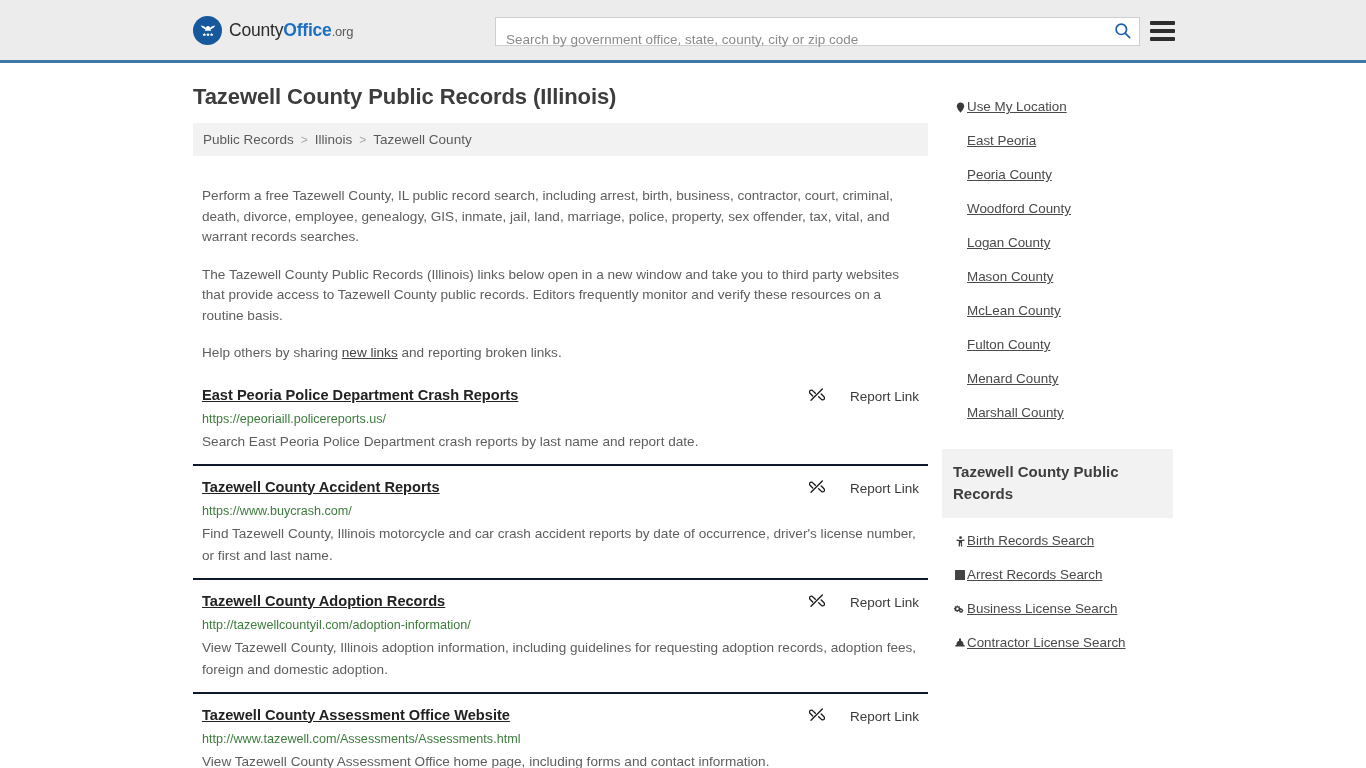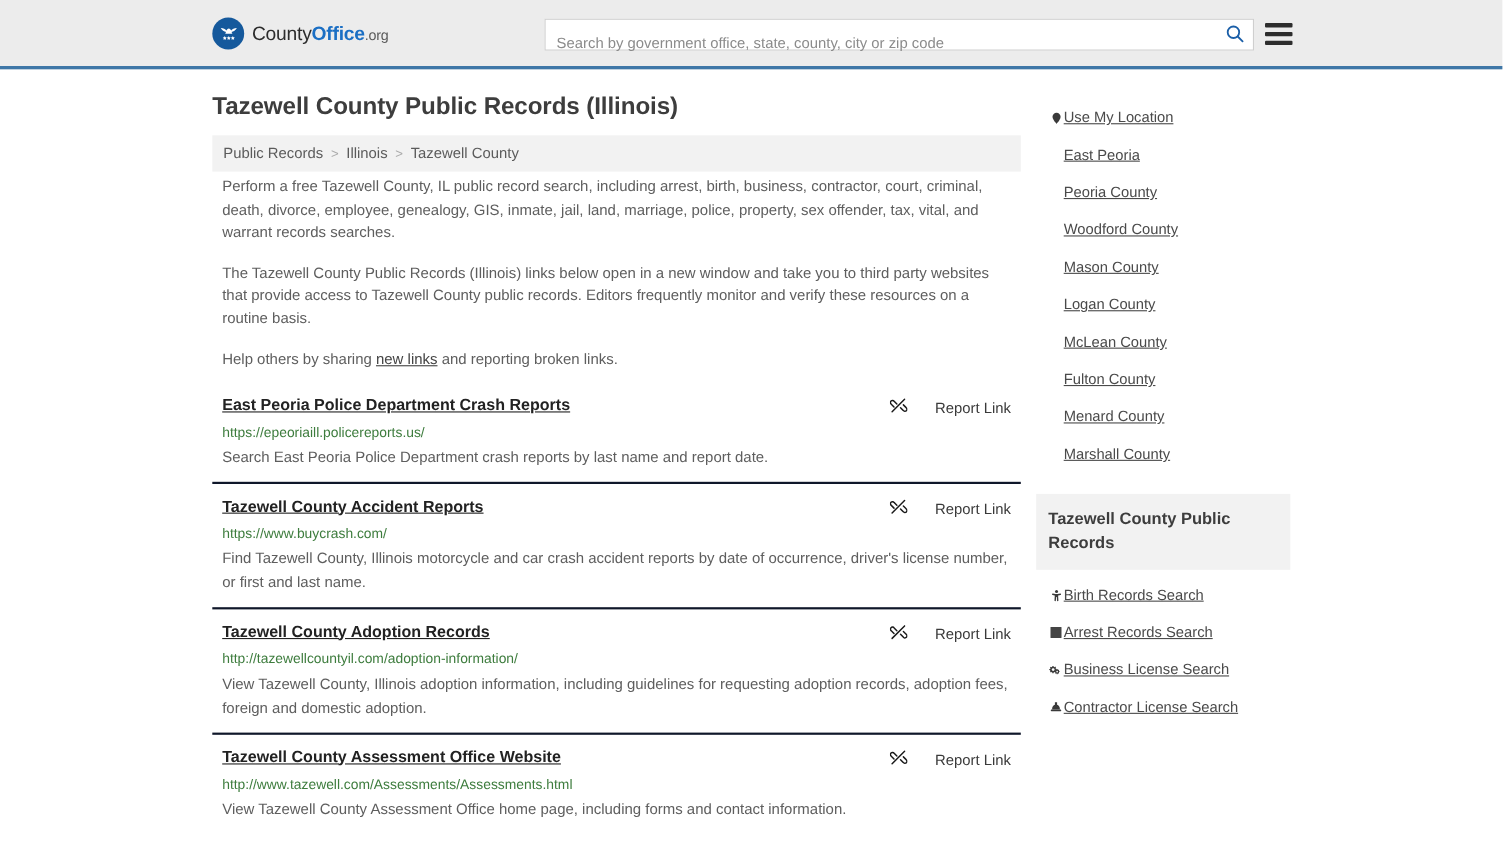--- a/index.html
+++ b/index.html
@@ -122,21 +122,21 @@
   .breadcrumb a { color: #5b5b5b; text-decoration: none; }
   .breadcrumb .sep { color: #a9a9a9; font-size: 12px; }
 
   .intro { padding: 0 9px; }
   .intro p {
     font-size: 13.6px;
     line-height: 20.5px;
     color: #5e5e5e;
     margin: 17px 0 0 0;
   }
-  .intro p:first-child { margin-top: 4px; }
+  .intro p:first-child { margin-top: 30px; }
   .intro a.inline-link { color: #444; text-decoration: underline; }
 
   
   .results { margin-top: 22px; }
   .result {
     border-top: 2px solid #0f172a;
     padding: 12px 9px 11px 9px;
     position: relative;
   }
   .result:first-child { border-top: 0; padding-top: 0; }
@@ -360,25 +360,25 @@
           <div class="side-item">
             <span class="ico"></span>
             <a href="#">Peoria County</a>
           </div>
           <div class="side-item">
             <span class="ico"></span>
             <a href="#">Woodford County</a>
           </div>
           <div class="side-item">
             <span class="ico"></span>
+            <a href="#">Logan County</a>
+          </div>
+          <div class="side-item">
+            <span class="ico"></span>
             <a href="#">Mason County</a>
-          </div>
-          <div class="side-item">
-            <span class="ico"></span>
-            <a href="#">Logan County</a>
           </div>
           <div class="side-item">
             <span class="ico"></span>
             <a href="#">McLean County</a>
           </div>
           <div class="side-item">
             <span class="ico"></span>
             <a href="#">Fulton County</a>
           </div>
           <div class="side-item">

